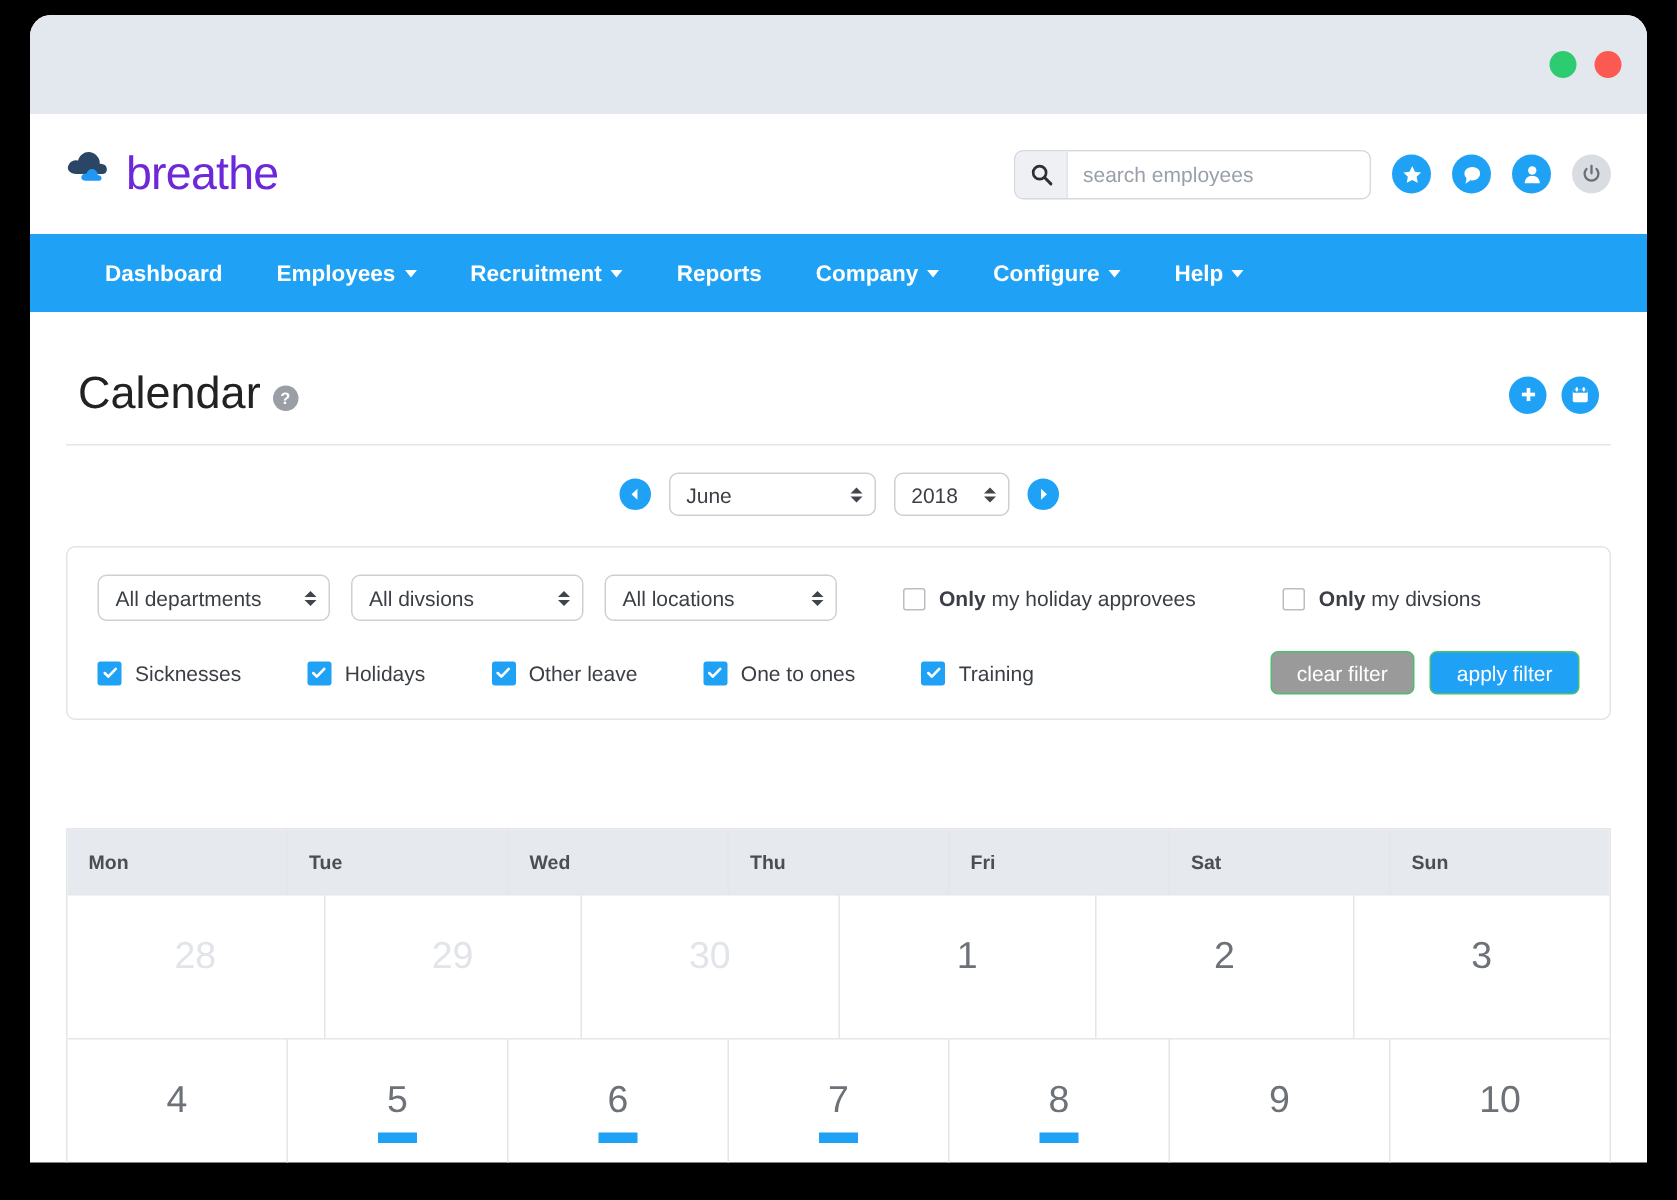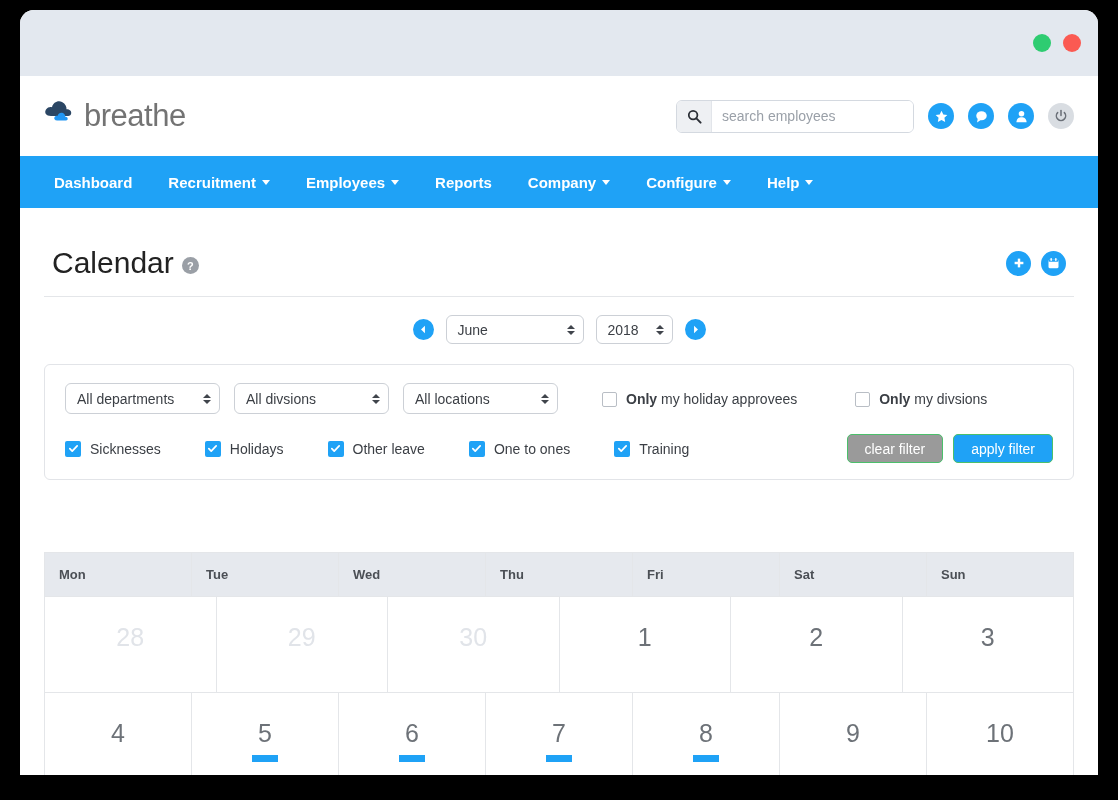--- a/index.html
+++ b/index.html
@@ -44,21 +44,21 @@
     height: 80px;
     background: #ffffff;
     display: flex;
     align-items: center;
     padding: 0 24px 0 24px;
   }
 
   #logo { display: flex; align-items: center; gap: 6px; }
   #logo-word {
     font-size: 31px;
-    color: #737373;
+    color: #6d28d9;
     letter-spacing: -0.5px;
     font-weight: 400;
   }
 
   #header-right {
     margin-left: auto;
     display: flex;
     align-items: center;
     gap: 14px;
   }
@@ -98,21 +98,21 @@
     color: #fff;
   }
   .hicon.grey { background: #d9dde2; color: #6b7078; }
 
   
   #nav {
     height: 52px;
     background: #1fa2f6;
     display: flex;
     align-items: center;
-    padding-left: 16px;
+    padding-left: 32px;
     gap: 0;
   }
   .nav-item {
     color: #ffffff;
     font-size: 15px;
     font-weight: bold;
     padding: 0 18px;
     height: 52px;
     display: flex;
     align-items: center;
@@ -404,25 +404,25 @@
       </div>
 
     </div>
   </div>
 
   <div id="nav">
     <div class="nav-item">
       <span>Dashboard</span>
     </div>
     <div class="nav-item">
+      <span>Employees</span>
+      <i class="caret"></i>
+    </div>
+    <div class="nav-item">
       <span>Recruitment</span>
-      <i class="caret"></i>
-    </div>
-    <div class="nav-item">
-      <span>Employees</span>
       <i class="caret"></i>
     </div>
     <div class="nav-item">
       <span>Reports</span>
     </div>
     <div class="nav-item">
       <span>Company</span>
       <i class="caret"></i>
     </div>
     <div class="nav-item">

